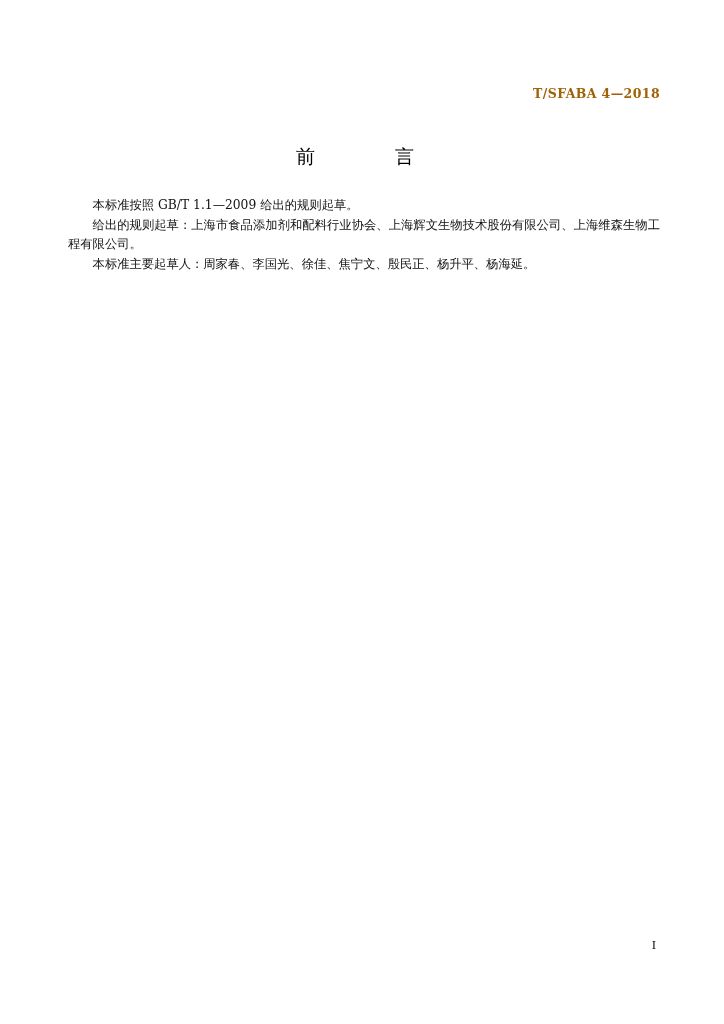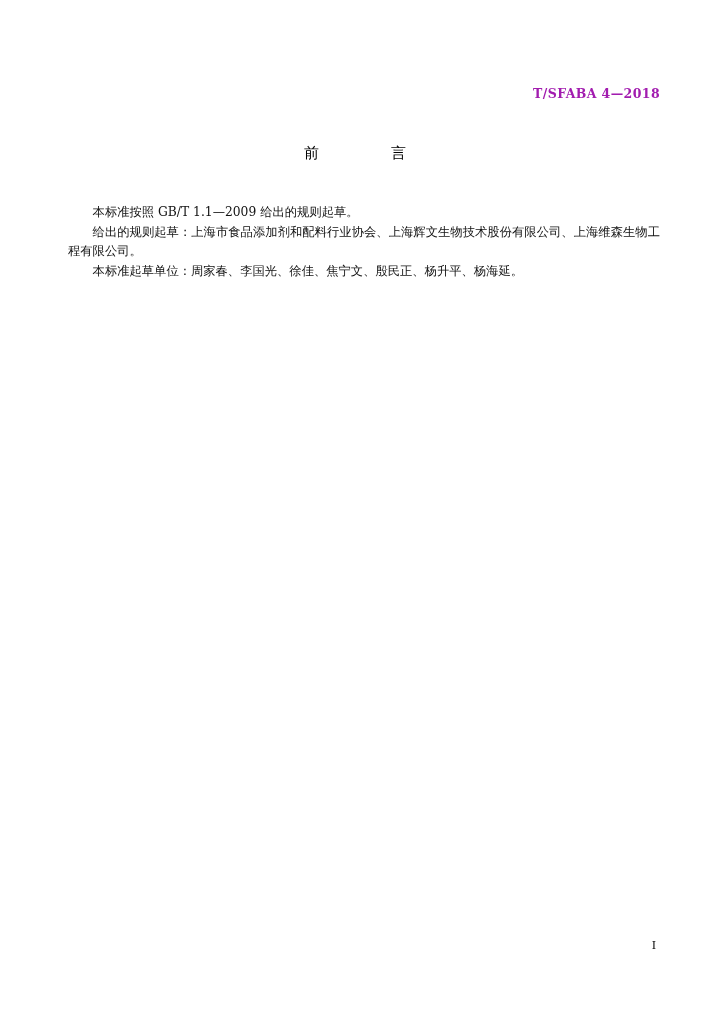--- a/index.html
+++ b/index.html
@@ -20,38 +20,38 @@
     box-sizing: border-box;
   }
   .std-code {
     position: absolute;
     top: 86px;
     right: 64px;
     font-family: "DejaVu Serif", "Liberation Serif", serif;
     font-weight: bold;
     font-size: 12.5px;
     letter-spacing: 0.4px;
-    color: #a21caf;
+    color: #a16207;
     white-space: nowrap;
   }
   .doc-title {
     position: absolute;
     top: 144px;
     left: 0;
     width: 100%;
     text-align: center;
     font-family: "DejaVu Sans", "Liberation Sans", sans-serif;
-    font-size: 15px;
+    font-size: 19px;
     font-weight: normal;
     letter-spacing: 14px;
     color: #000;
   }
   .body-block {
     position: absolute;
-    top: 203px;
+    top: 196px;
     left: 68px;
     width: 592px;
     font-size: 12.3px;
     line-height: 19.5px;
     color: #111;
     text-align: justify;
   }
   .para {
     text-indent: 2em;
     margin: 0 0 0 0;
@@ -70,18 +70,18 @@
 
 <div class="page">
 
   <div class="std-code">T/SFABA 4—2018</div>
 
   <div class="doc-title">前　　言</div>
 
   <div class="body-block">
     <p class="para">本标准按照 GB/T 1.1—2009 给出的规则起草。</p>
     <p class="para">给出的规则起草：上海市食品添加剂和配料行业协会、上海辉文生物技术股份有限公司、上海维森生物工程有限公司。</p>
-    <p class="para">本标准起草单位：周家春、李国光、徐佳、焦宁文、殷民正、杨升平、杨海延。</p>
+    <p class="para">本标准主要起草人：周家春、李国光、徐佳、焦宁文、殷民正、杨升平、杨海延。</p>
   </div>
 
   <div class="footer-page">I</div>
 
 </div>
 
 </body></html>

